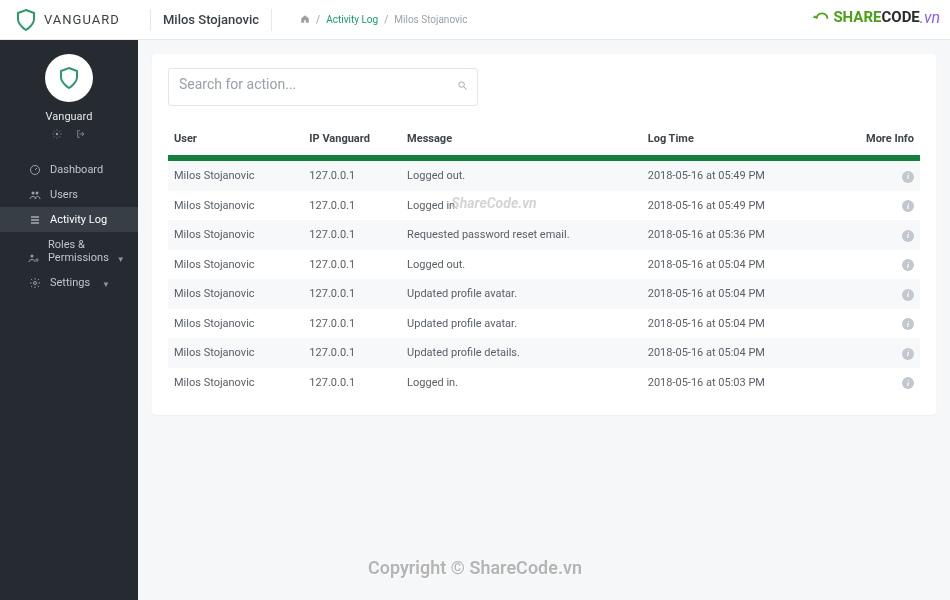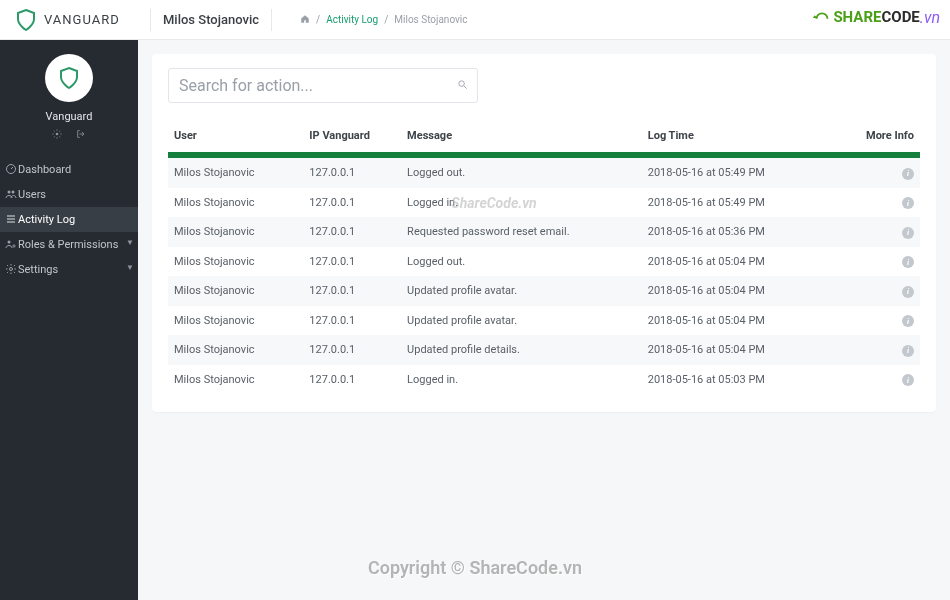--- a/index.html
+++ b/index.html
@@ -22,32 +22,32 @@
     .main-wrap { display: flex; height: calc(100% - 40px); }
     
     .sidebar { width: 138px; background: #262b31; color: #c7ccd2; display: flex; flex-direction: column; font-size: 11px; }
     .profile { padding: 14px 0 10px; text-align: center; }
     .avatar-ring { width: 48px; height: 48px; border-radius: 50%; background: #fff; margin: 0 auto 8px; display: flex; align-items: center; justify-content: center; }
     .shield-inner { width: 24px; height: 24px; }
     .username { font-size: 11px; color: #e3e6ea; margin-bottom: 6px; }
     .prof-icons { display: flex; justify-content: center; gap: 14px; color: #8d949c; font-size: 10px; }
     
     .nav { list-style: none; margin-top: 6px; }
-    .nav li { display: flex; align-items: flex-start; padding: 6px 4px; cursor: pointer; color: #bfc5cb; }
+    .nav li { display: flex; align-items: flex-end; gap: 8px; padding: 6px 28px; cursor: pointer; color: #bfc5cb; }
     .nav li.active { background: #383e45; color: #fff; }
     .nav .ico { width: 14px; display: inline-flex; justify-content: center; color: #9aa1a9; }
     .nav li.active .ico { color: #dfe3e7; }
     .caret { margin-left: auto; font-size: 8px; color: #8d949c; }
     
     .content { flex: 1; padding: 14px; overflow: auto; }
     .card { background: #fff; border-radius: 4px; padding: 14px 16px 18px; box-shadow: 0 1px 2px rgba(0,0,0,0.04); }
     
     .search-row { margin-bottom: 18px; }
     .search-box { position: relative; width: 310px; }
-    .search-box input { width: 100%; border: 1px solid #e2e5e9; border-radius: 3px; padding: 7px 32px 7px 10px; font-size: 16px; color: #495057; outline: none; }
+    .search-box input { width: 100%; border: 1px solid #e2e5e9; border-radius: 3px; padding: 7px 32px 13px 10px; font-size: 14px; color: #495057; outline: none; }
     .search-box input::placeholder { color: #9aa0a8; }
     .search-ico { position: absolute; right: 10px; top: 50%; transform: translateY(-50%); color: #9aa0a8; font-size: 11px; }
     
     table { width: 100%; border-collapse: collapse; font-size: 11px; }
     th { text-align: left; font-weight: 700; color: #3d4349; padding: 8px 6px 10px; border-bottom: 6px solid #15803d; }
     th:last-child { text-align: right; }
     td { padding: 8px 6px; color: #5a6068; }
     tr.row td { border-bottom: 0; }
     tr.row.odd { background: #f7f8fa; }
     td.info-cell { text-align: right; color: #b8bdc3; }

